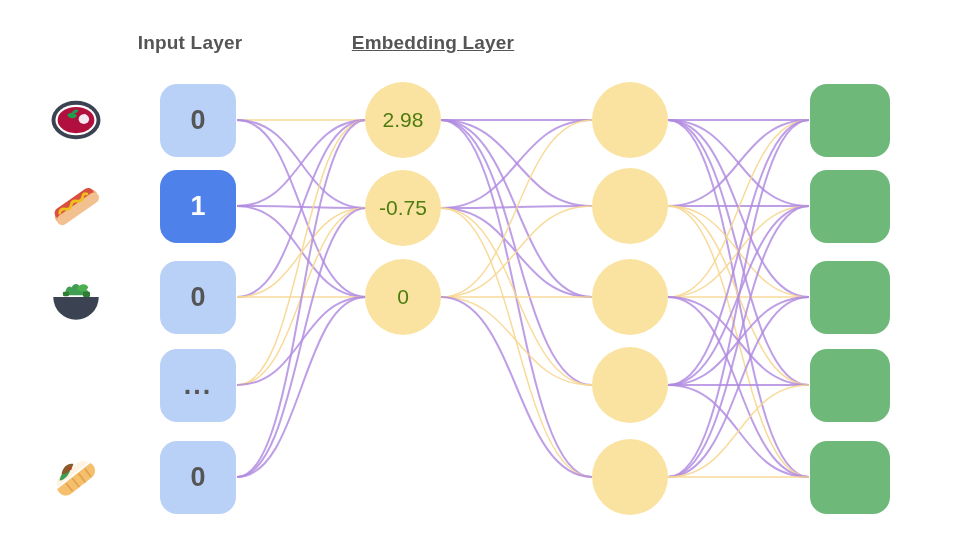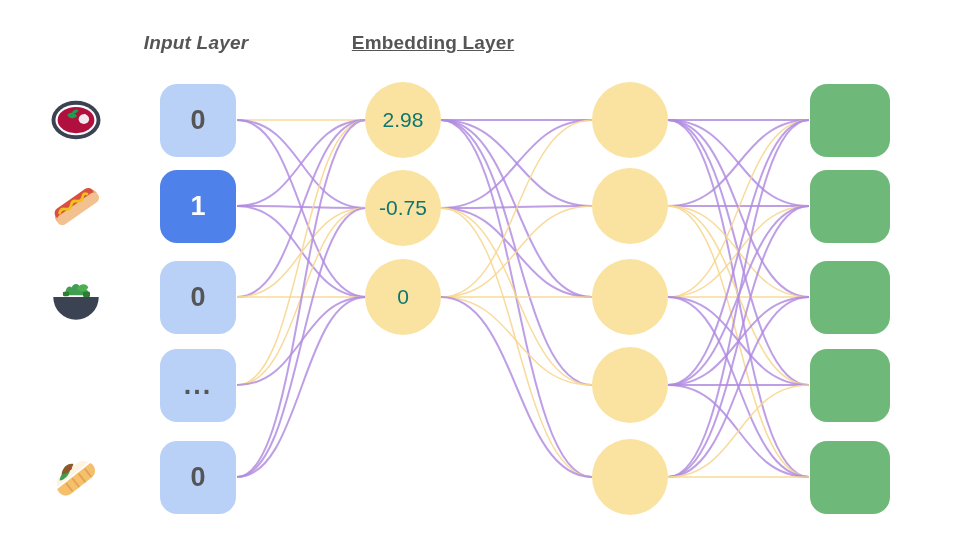--- a/index.html
+++ b/index.html
@@ -72,38 +72,38 @@
     width: 56px; height: 56px;
     z-index: 3;
   }
   .food-icon svg { width: 100%; height: 100%; display: block; }
 
   
   .circle {
     width: 76px; height: 76px;
     border-radius: 50%;
     background: #fae3a0;
-    color: #0f766e;
+    color: #4d7c0f;
     font-size: 21px;
     font-weight: normal;
   }
 
   
   .output-box {
     width: 80px; height: 73px;
     border-radius: 17px;
     background: #6eb87a;
   }
 </style>
 </head>
 <body>
 
 <div id="stage">
 
-  <div class="layer-title" id="title-input" style="left: 196px; font-style: italic;">Input Layer</div>
+  <div class="layer-title" id="title-input" style="left: 190px;">Input Layer</div>
   <div class="layer-title" id="title-embedding" style="left: 433px;">Embedding Layer</div>
 
   <svg id="edges" viewBox="0 0 960 540" preserveAspectRatio="none">
       <path d="M237,120 C301.5,120 301.5,120 366,120" stroke="#f7d68f" stroke-width="1.5" fill="none" stroke-opacity="0.9"></path>
       <path d="M237,120 C301.5,120 301.5,208 366,208" stroke="#b08ae0" stroke-width="2" fill="none" stroke-opacity="0.82"></path>
       <path d="M237,120 C301.5,120 301.5,297 366,297" stroke="#b08ae0" stroke-width="2" fill="none" stroke-opacity="0.82"></path>
       <path d="M237,206 C301.5,206 301.5,120 366,120" stroke="#b08ae0" stroke-width="2" fill="none" stroke-opacity="0.82"></path>
       <path d="M237,206 C301.5,206 301.5,208 366,208" stroke="#b08ae0" stroke-width="2" fill="none" stroke-opacity="0.82"></path>
       <path d="M237,206 C301.5,206 301.5,297 366,297" stroke="#b08ae0" stroke-width="2" fill="none" stroke-opacity="0.82"></path>
       <path d="M237,297 C301.5,297 301.5,120 366,120" stroke="#b08ae0" stroke-width="2" fill="none" stroke-opacity="0.82"></path>

